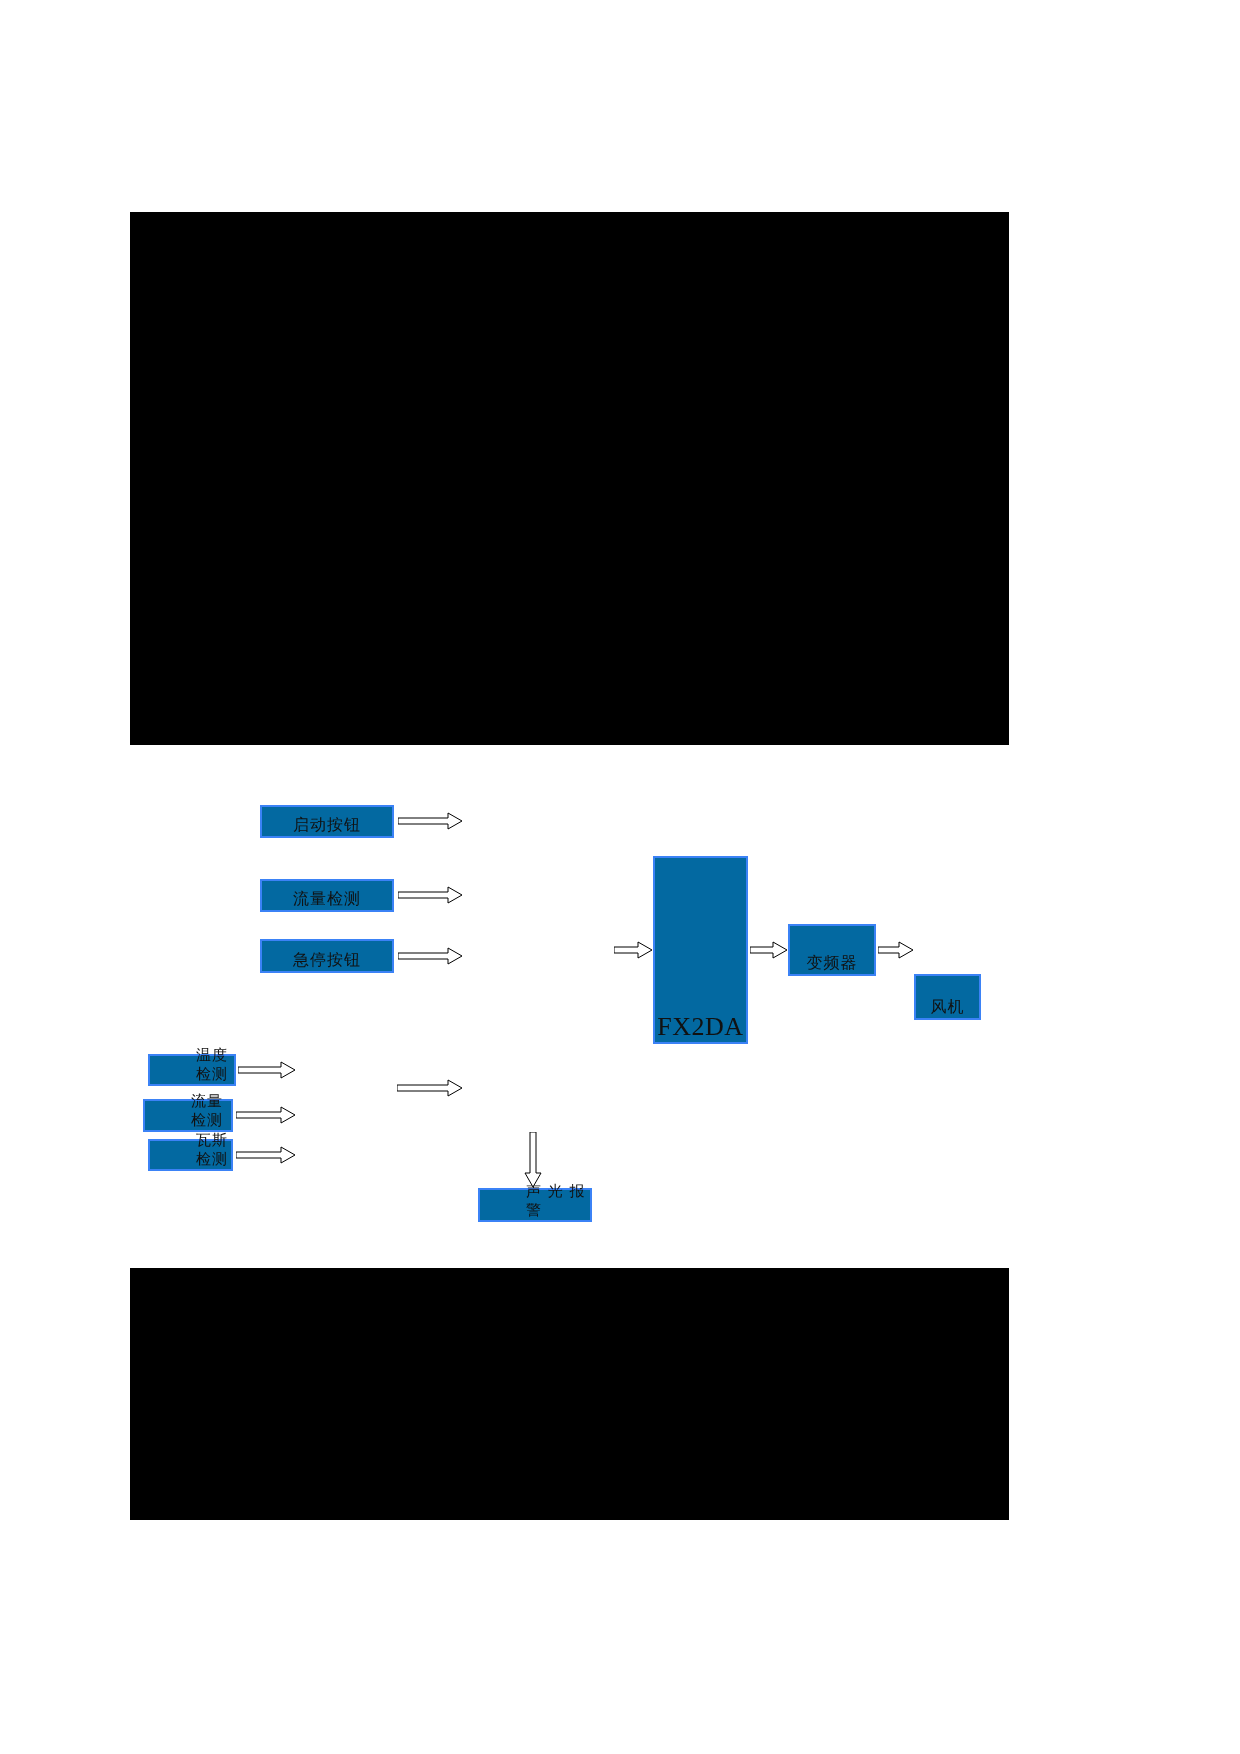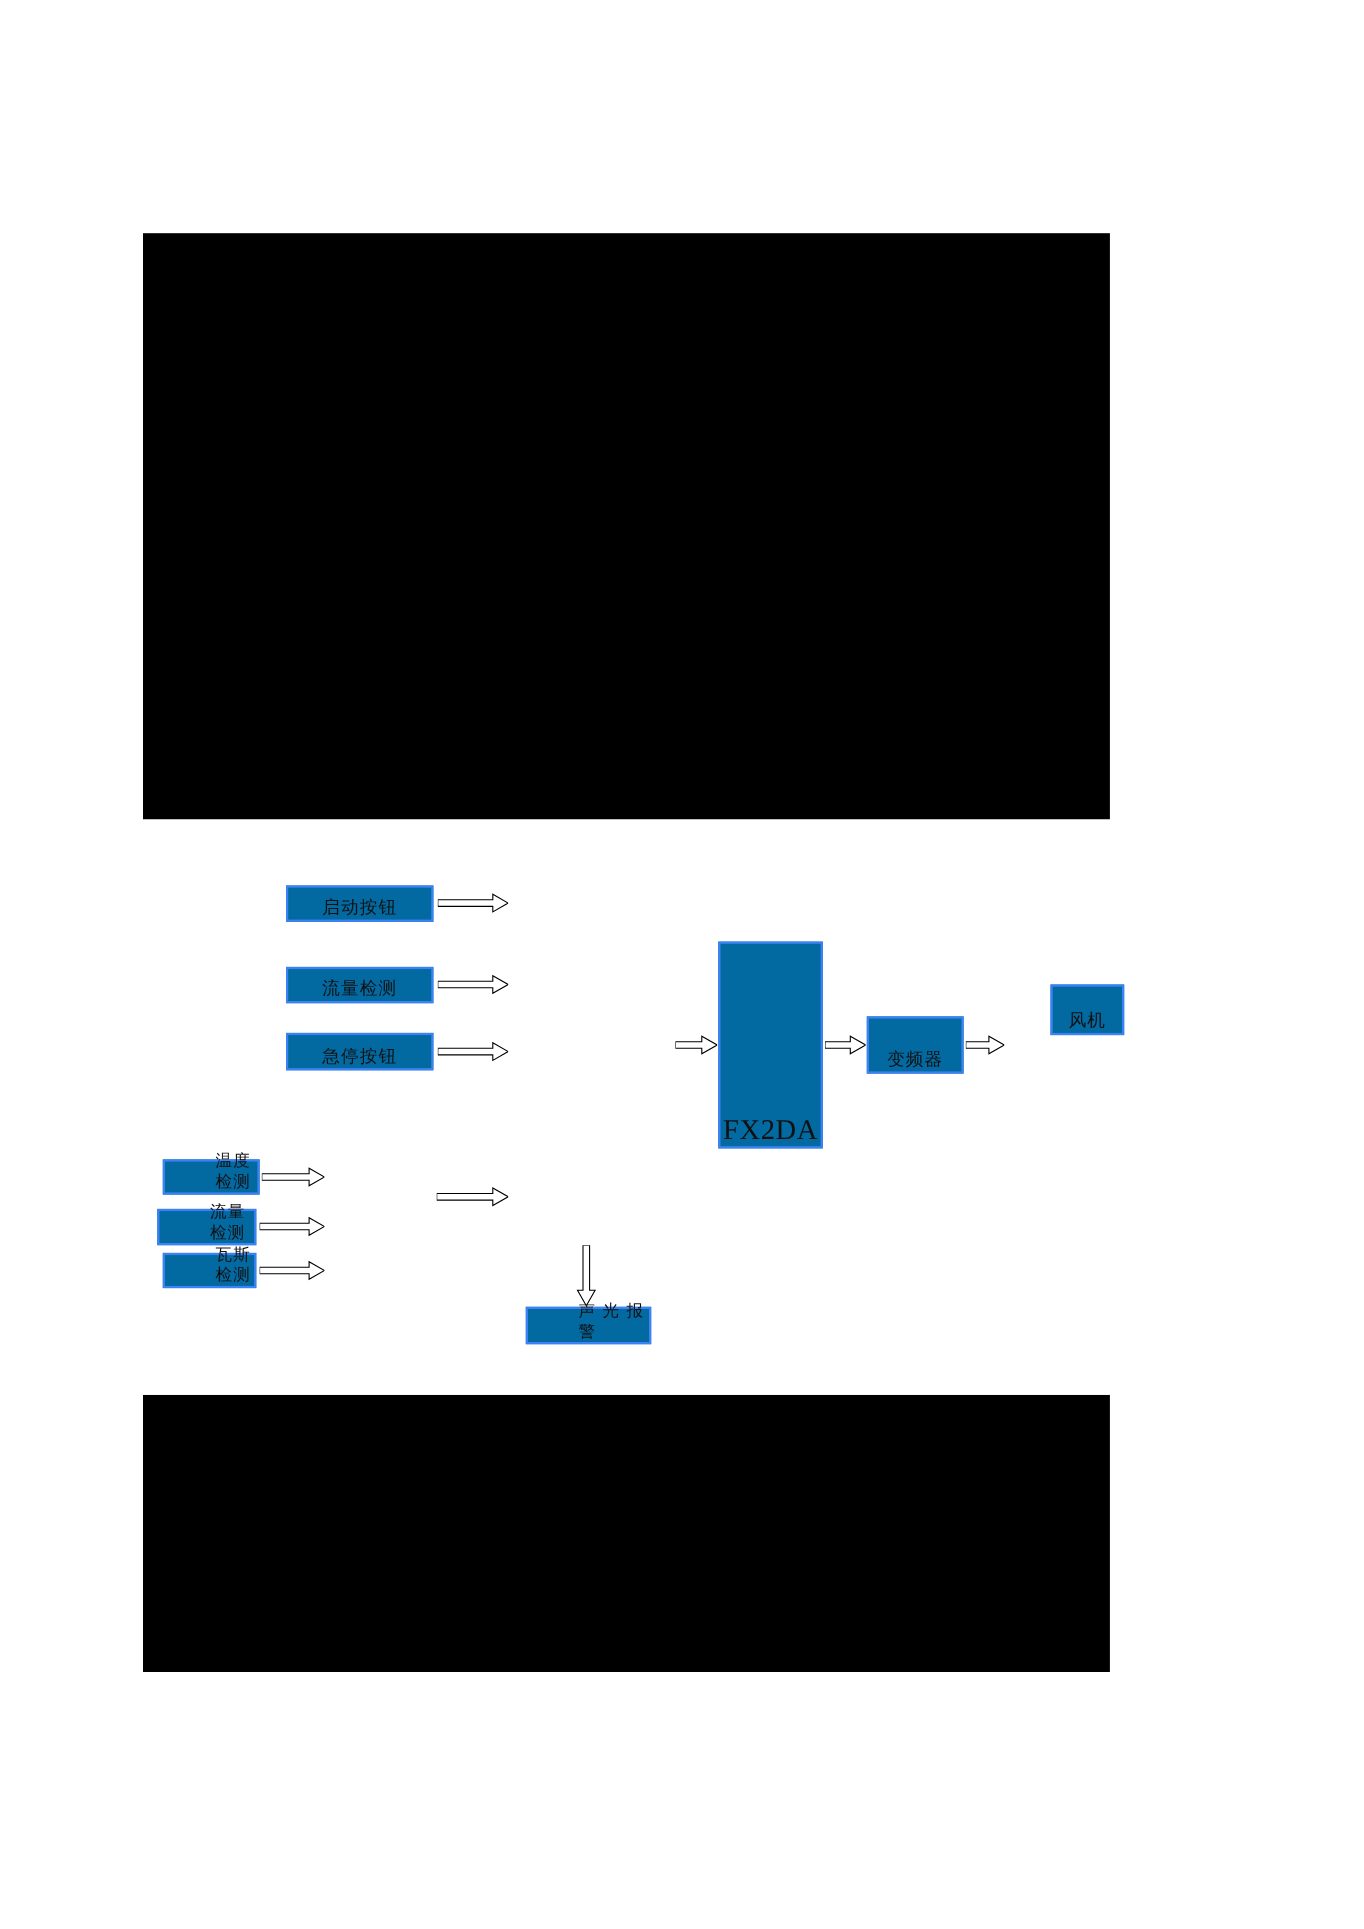--- a/index.html
+++ b/index.html
@@ -72,21 +72,21 @@
 
 
   <div class="node latin" style="left:653px; top:856px; width:95px; height:188px;">
     <span>FX2DA</span>
   </div>
 
   <div class="node" style="left:788px; top:924px; width:88px; height:52px;">
     <span>变频器</span>
   </div>
 
-  <div class="node" style="left:914px; top:895px; width:67px; height:46px;margin-left:41px;">
+  <div class="node" style="left:914px; top:974px; width:67px; height:46px;">
     <span>风机</span>
   </div>
 
   <div class="node small" style="left:148px; top:1054px; width:88px; height:32px;">
     <span>温度检测</span>
   </div>
 
   <div class="node small" style="left:143px; top:1099px; width:90px; height:33px;">
     <span>流量检测</span>
   </div>

